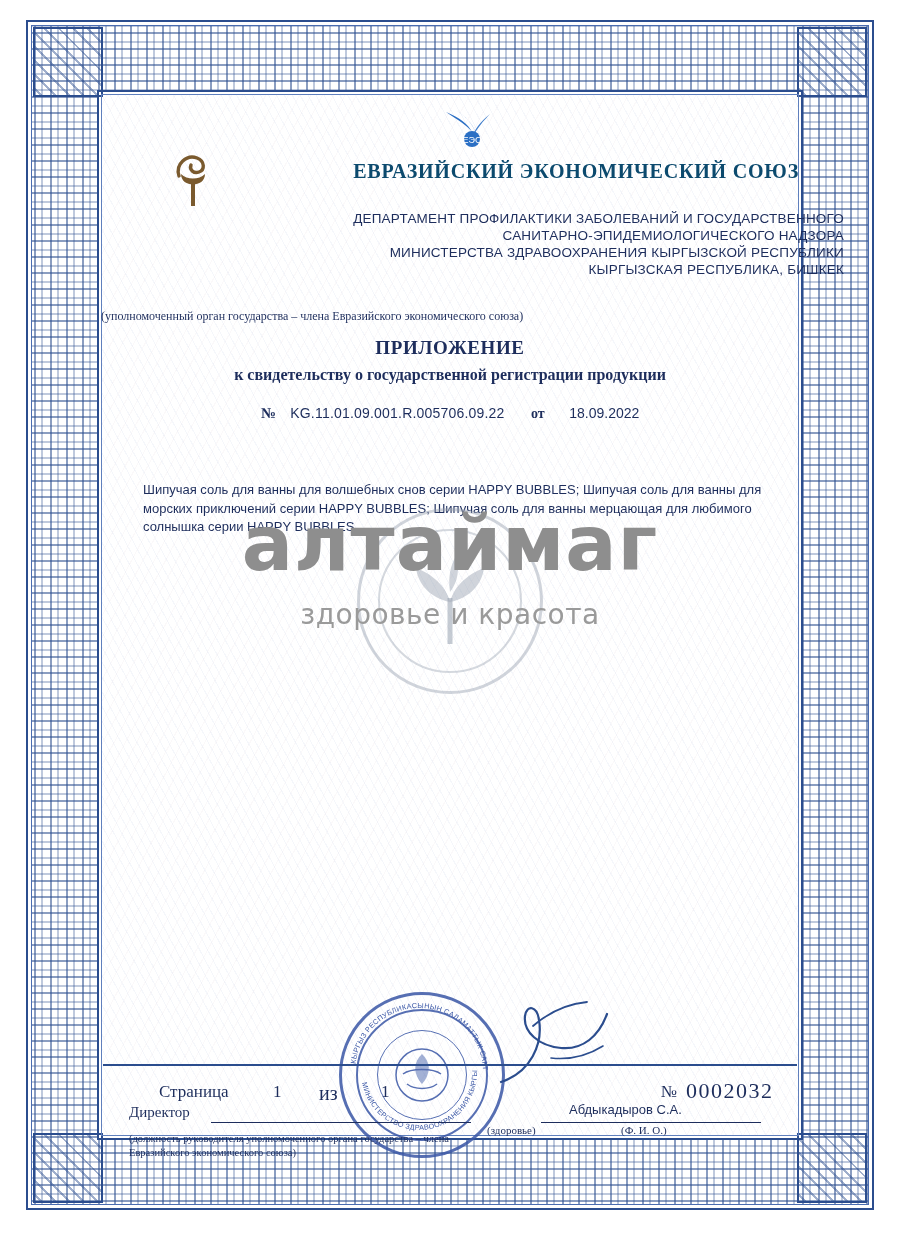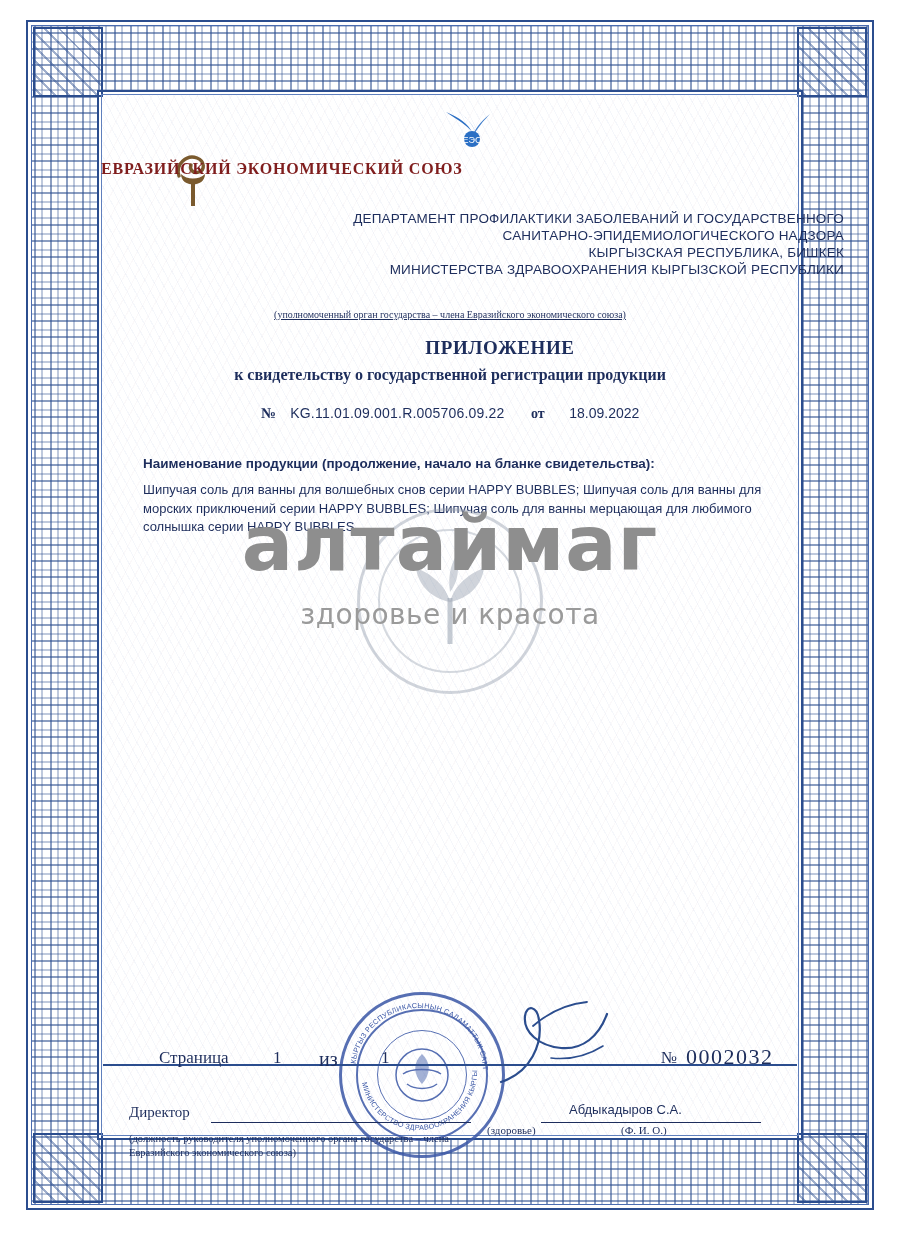--- a/index.html
+++ b/index.html
@@ -120,26 +120,26 @@
     transform: translateX(-50%);
     top: 14px;
     width: 60px;
     height: 46px;
   }
   .org-title {
     position: absolute;
     top: 66px;
     left: 0;
     width: 698px;
-    text-align: left;
+    text-align: right;
     font-family: "Liberation Serif", serif;
     font-weight: bold;
-    font-size: 16px;
+    font-size: 20px;
     letter-spacing: 0.8px;
-    color: #7f1d1d;
+    color: #0c4a6e;
   }
   .bowl-icon {
     position: absolute;
     left: 72px;
     top: 56px;
     width: 40px;
     height: 60px;
   }
   .dept {
     position: absolute;
@@ -151,31 +151,29 @@
     font-size: 13.5px;
     line-height: 17px;
     color: #1d2d5c;
     letter-spacing: 0.2px;
   }
   .auth-note {
     position: absolute;
     top: 215px;
     left: 0;
     width: 698px;
-    text-align: center;
-    font-family: "Liberation Serif", serif;
-    font-size: 10px;
-    color: #1d2d5c;
-    text-decoration: underline;
+    font-family: "Liberation Serif", serif;
+    font-size: 12px;
+    color: #1d2d5c;
   }
   .doc-title {
     position: absolute;
     top: 243px;
     left: 0;
-    width: 798px;
+    width: 698px;
     text-align: center;
     font-family: "Liberation Serif", serif;
     font-weight: bold;
     font-size: 19px;
     letter-spacing: 0.6px;
     color: #1d2d5c;
   }
   .doc-sub {
     position: absolute;
     top: 272px;
@@ -425,21 +423,21 @@
   .footer-sep {
     position: absolute;
     left: 2px;
     top: 970px;
     width: 694px;
     border-top: 2px solid #2b4d8e;
   }
   .footer {
     position: absolute;
     left: 0;
-    top: 948px;
+    top: 982px;
     width: 698px;
     height: 50px;
   }
   .pg-label {
     position: absolute;
     left: 58px;
     top: 6px;
     font-family: "Liberation Serif", serif;
     font-size: 17px;
     color: #1d2d5c;
@@ -520,37 +518,36 @@
         <path d="M8 24 C8 38, 32 38, 32 24 C26 30, 14 30, 8 24 Z" fill="#7a5a2e"></path>
         <path d="M6 26 C2 14, 14 4, 24 8 C32 11, 32 20, 26 22 C21 24, 16 20, 18 15" stroke="#7a5a2e" stroke-width="3.4" fill="none" stroke-linecap="round"></path>
       </svg>
     </div>
 
     <div class="org-title">ЕВРАЗИЙСКИЙ ЭКОНОМИЧЕСКИЙ СОЮЗ</div>
 
     <div class="dept">
       <div>ДЕПАРТАМЕНТ ПРОФИЛАКТИКИ ЗАБОЛЕВАНИЙ И ГОСУДАРСТВЕННОГО</div>
       <div>САНИТАРНО-ЭПИДЕМИОЛОГИЧЕСКОГО НАДЗОРА</div>
+      <div>МИНИСТЕРСТВА ЗДРАВООХРАНЕНИЯ КЫРГЫЗСКОЙ РЕСПУБЛИКИ</div>
       <div>КЫРГЫЗСКАЯ РЕСПУБЛИКА, БИШКЕК</div>
-      <div>МИНИСТЕРСТВА ЗДРАВООХРАНЕНИЯ КЫРГЫЗСКОЙ РЕСПУБЛИКИ</div>
     </div>
 
     <div class="auth-note">(уполномоченный орган государства – члена Евразийского экономического союза)</div>
 
     <div class="doc-title">ПРИЛОЖЕНИЕ</div>
     <div class="doc-sub">к свидетельству о государственной регистрации продукции</div>
 
     <div class="numline">
       <span class="lbl">№</span>
       <span class="val">KG.11.01.09.001.R.005706.09.22</span>
       <span class="from">от</span>
       <span class="date">18.09.2022</span>
     </div>
 
-    <div class="prod-label">Наименование продукции (продолжение, начало на бланке свидетельства):</div>
     <div class="prod-text">Шипучая соль для ванны для волшебных снов серии HAPPY BUBBLES; Шипучая соль для ванны для морских приключений серии HAPPY BUBBLES; Шипучая соль для ванны мерцающая для любимого солнышка серии HAPPY BUBBLES</div>
 
     <div class="sig-block">
 
       <div class="stamp">
         <div class="stamp-inner">
           <svg viewBox="0 0 70 70" width="70" height="70">
             <circle cx="35" cy="35" r="26" fill="none" stroke="#3a57a6" stroke-width="1.5"></circle>
             <path d="M35 14 C26 22, 26 34, 35 44 C44 34, 44 22, 35 14 Z" fill="#3a57a6" opacity="0.55"></path>
             <path d="M16 34 C24 28, 46 28, 54 34" stroke="#3a57a6" stroke-width="1.5" fill="none"></path>

